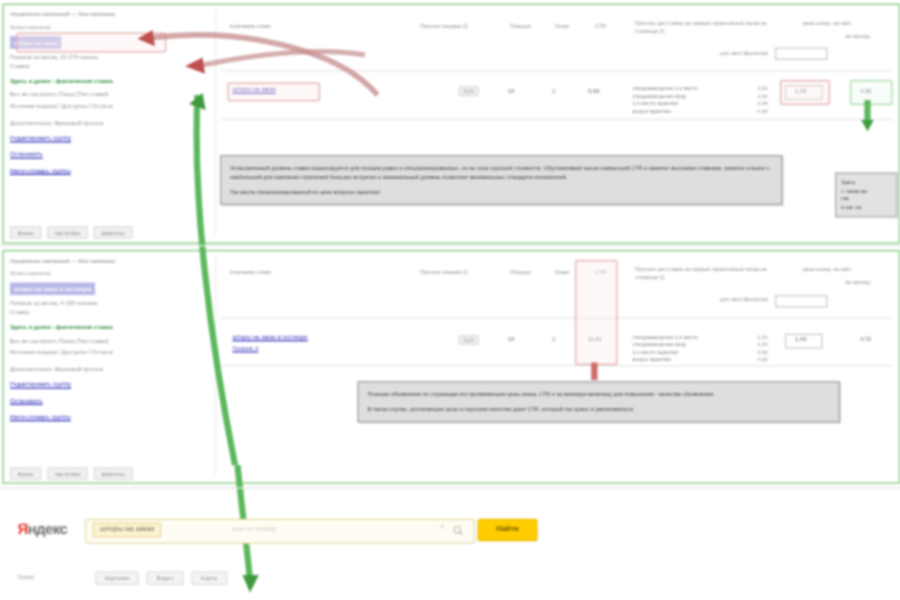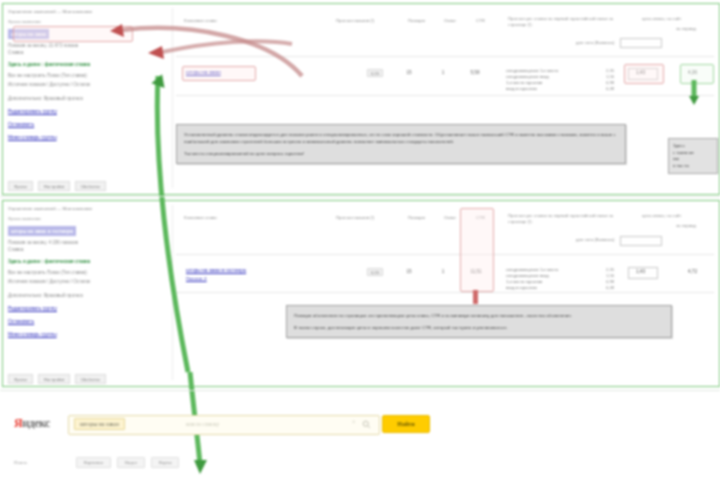--- a/index.html
+++ b/index.html
@@ -251,21 +251,21 @@
     <polygon points="13,2 27,2 20,14" fill="#3f9a3f" transform="rotate(200 20 8)"></polygon>
   </svg>
   <svg class="arrow" style="left:182px;top:372px;" width="30" height="105" viewBox="0 0 30 105">
     <path d="M8,0 C12,40 16,70 18,92" stroke="#5cb85c" stroke-width="5" fill="none"></path>
     <polygon points="12,88 25,88 18,102" fill="#3f9a3f"></polygon>
   </svg>
 
   <div class="sep" style="left:0;top:196px;width:720px;"></div>
   <div class="sep" style="left:0;top:390px;width:720px;"></div>
 
-  <div class="searchwrap" style="left:0;top:405px;width:648px;height:75px;font-family:Liberation Serif, serif;">
+  <div class="searchwrap" style="left:0;top:405px;width:648px;height:75px;">
     <div class="ylogo" style="left:14px;top:11px;">
       <span class="ya">Я</span><span class="rest">ндекс</span>
     </div>
     <div class="sbox" style="left:68px;top:10px;width:310px;height:18px;"></div>
     <div class="squery" style="left:74px;top:13px;">шторы на заказ</div>
     <div class="sph" style="left:186px;top:16px;">или по списку</div>
     <div class="clearx" style="left:352px;top:14px;">×</div>
     <svg style="position:absolute;left:362px;top:15px;" width="9" height="9" viewBox="0 0 12 12">
       <circle cx="5" cy="5" r="3.4" stroke="#b9b9ac" stroke-width="1.2" fill="none"></circle>
       <line x1="7.6" y1="7.6" x2="10.6" y2="10.6" stroke="#b9b9ac" stroke-width="1.2"></line>

